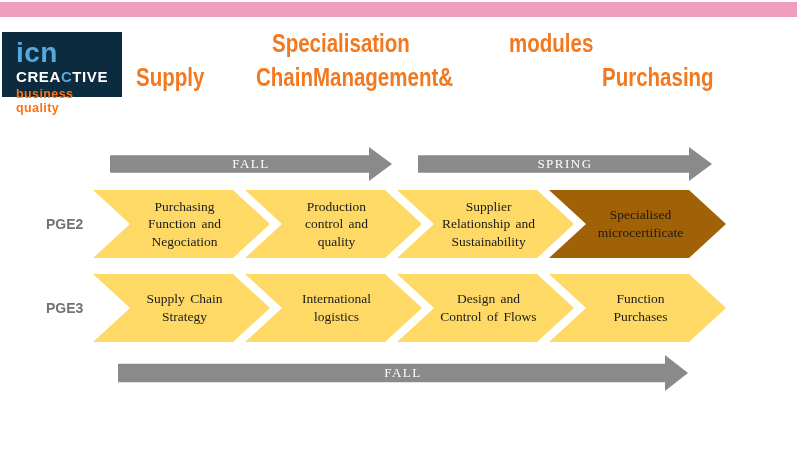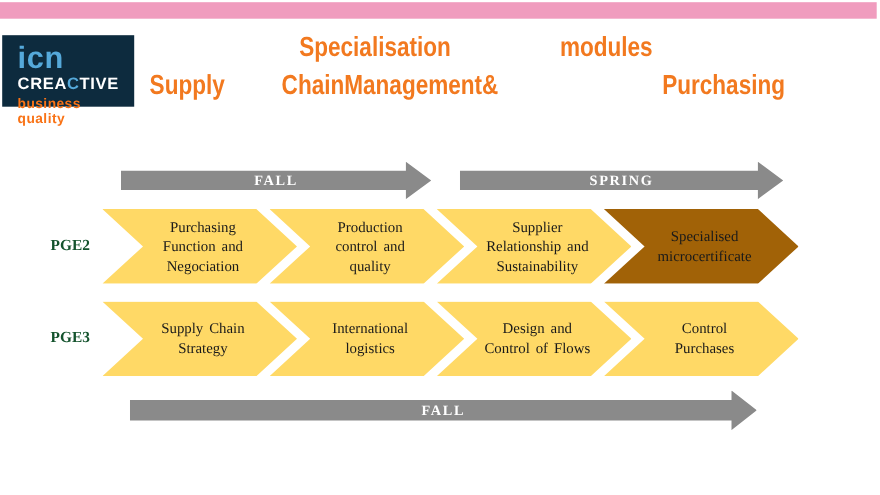--- a/index.html
+++ b/index.html
@@ -19,29 +19,29 @@
   
   .t{position:absolute;color:#F2791F;font-weight:bold;font-size:25px;white-space:nowrap;
      transform:scaleX(0.82);transform-origin:left top;}
   .t1{left:272px;top:29px;}
   .t2{left:509px;top:29px;}
   .t3{left:136px;top:63px;}
   .t4{left:256px;top:63px;}
   .t5{left:602px;top:63px;}
   
   .arrow{position:absolute;background:#8A8A8A;display:flex;align-items:center;justify-content:center;
-         color:#fff;font-family:"Liberation Serif",serif;font-weight:bold;font-size:13px;
+         color:#fff;font-family:"Liberation Serif",serif;font-weight:normal;font-size:13px;
          letter-spacing:1.5px;
          clip-path:polygon(0 24%,calc(100% - 23px) 24%,calc(100% - 23px) 0,100% 50%,calc(100% - 23px) 100%,calc(100% - 23px) 76%,0 76%);}
   .arrow-fall-top{left:110px;top:147px;width:282px;height:34px;}
   .arrow-spring{left:418px;top:147px;width:294px;height:34px;text-align:right;}
   .arrow-fall-bottom{left:118px;top:355px;width:570px;height:36px;}
   
   .row-label{position:absolute;left:46px;width:46px;height:68px;display:flex;align-items:center;
-             font-family:Liberation Serif, serif;font-weight:bold;font-size:14px;color:#14532d;}
+             font-family:Liberation Sans, sans-serif;font-weight:bold;font-size:14px;color:#737373;}
   .row-label.r1{top:190px;}
   .row-label.r2{top:274px;}
   
   .chev{position:absolute;width:177px;height:68px;background:#FFD966;
         clip-path:polygon(0 0,140px 0,100% 50%,140px 100%,0 100%,37px 50%);
         display:flex;align-items:center;justify-content:center;text-align:center;
         box-sizing:border-box;padding:0 34px 0 40px;
         font-family:"Liberation Serif",serif;font-size:13.5px;line-height:1.3;color:#1a1a1a;
         white-space:pre-line;word-spacing:2px;}
   .chev.gold{background:#a16207;}
@@ -96,16 +96,16 @@
 Sustainability</div>
   <div class="chev row1 c4 gold">Specialised
 microcertificate</div>
 
   <div class="chev row2 c1">Supply Chain
 Strategy</div>
   <div class="chev row2 c2">International
 logistics</div>
   <div class="chev row2 c3">Design and
 Control of Flows</div>
-  <div class="chev row2 c4">Control
+  <div class="chev row2 c4">Function
 Purchases</div>
 
 </div>
 
 </body></html>

